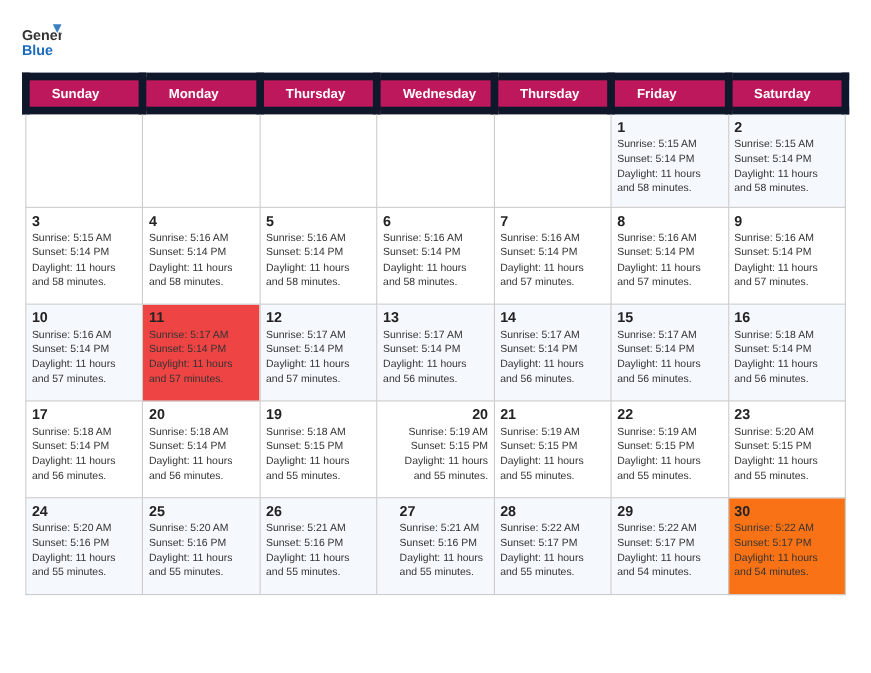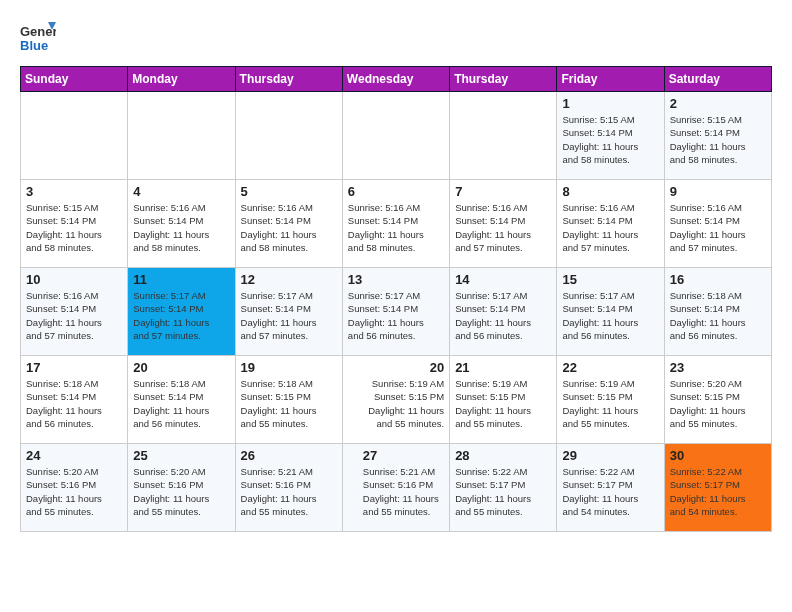--- a/index.html
+++ b/index.html
@@ -40,27 +40,27 @@
       font-size: 14px;
       color: #444;
       margin-top: 2px;
     }
     .calendar {
       width: 100%;
       border-collapse: collapse;
       table-layout: fixed;
     }
     .calendar th {
-      background: #a21caf;
+      background: #be185d;
       color: #fff;
       font-size: 12px;
       font-weight: bold;
-      padding: 5px 4px;
+      padding: 5px 20px;
       text-align: left;
-      border: 1px solid #0f172a;
+      border: 7px solid #0f172a;
     }
     .calendar td {
       vertical-align: top;
       border: 1px solid #ccc;
       padding: 4px 5px;
       font-size: 10px;
       color: #333;
       min-height: 80px;
       height: 88px;
       background: #fff;
@@ -191,21 +191,21 @@
           </td>
         </tr>
         <tr>
           <td style="background: rgb(245, 248, 252);">
             <span class="day-number">10</span>
             <div class="day-info" style="white-space: pre-line;">Sunrise: 5:16 AM
 Sunset: 5:14 PM
 Daylight: 11 hours
 and 57 minutes.</div>
           </td>
-          <td style="background: #0ea5e9;">
+          <td style="background: #ef4444;">
             <span class="day-number">11</span>
             <div class="day-info" style="white-space: pre-line;">Sunrise: 5:17 AM
 Sunset: 5:14 PM
 Daylight: 11 hours
 and 57 minutes.</div>
           </td>
           <td style="background: rgb(245, 248, 252);">
             <span class="day-number">12</span>
             <div class="day-info" style="white-space: pre-line;">Sunrise: 5:17 AM
 Sunset: 5:14 PM

